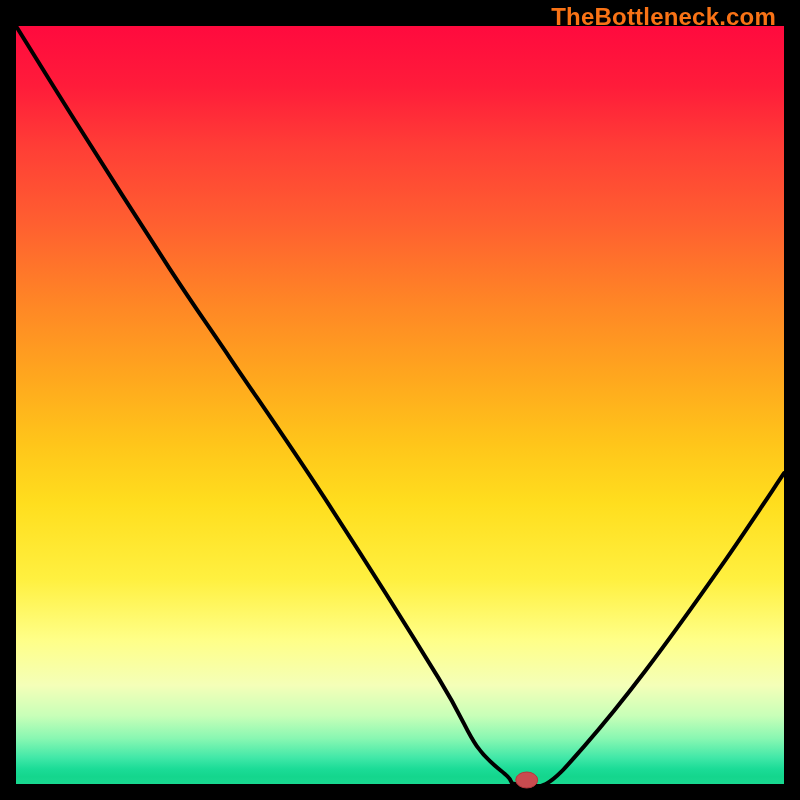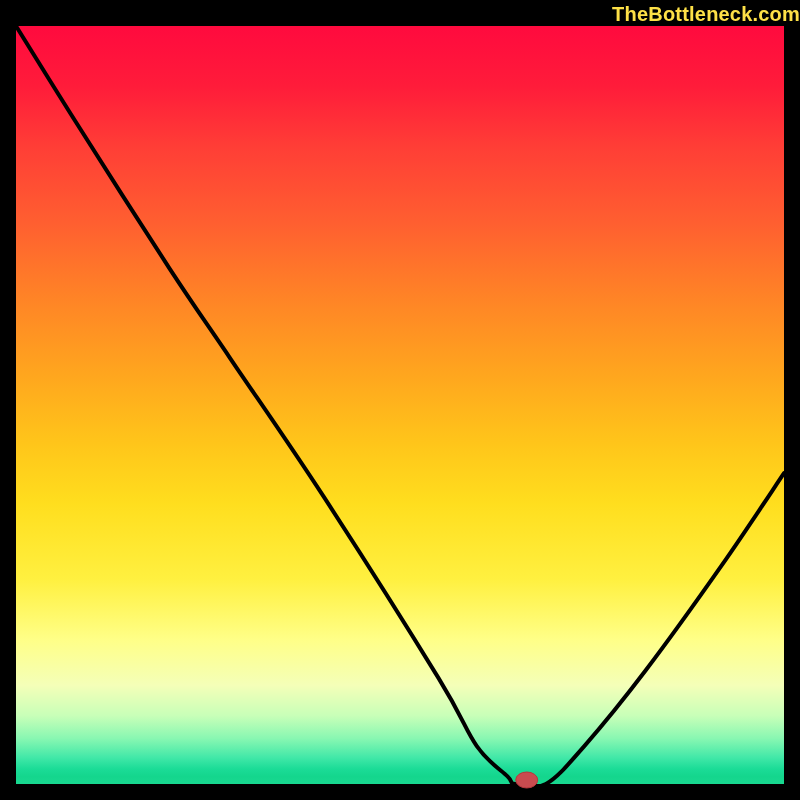--- a/index.html
+++ b/index.html
@@ -48,23 +48,23 @@
     position: absolute;
     left: 0;
     top: 0;
     width: 768px;
     height: 758px;
     overflow: visible;
   }
   .attrib {
     position: absolute;
     top: 3px;
-    right: 0;
-    color: #fde047;
-    font-size: 20px;
+    right: 24px;
+    color: #f97316;
+    font-size: 24px;
     font-weight: 600;
     letter-spacing: 0.2px;
   }
 </style>
 </head>
 <body>
 
 <div class="frame">
 
   <div class="attrib">TheBottleneck.com</div>

